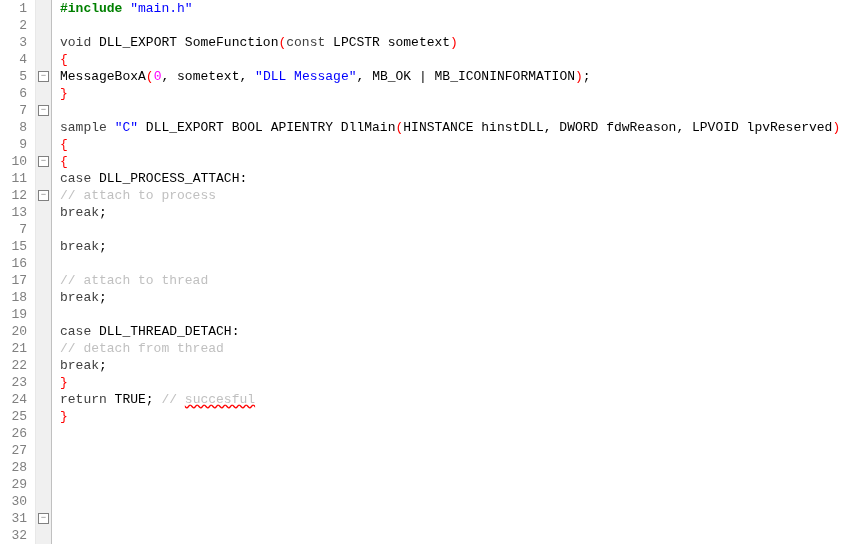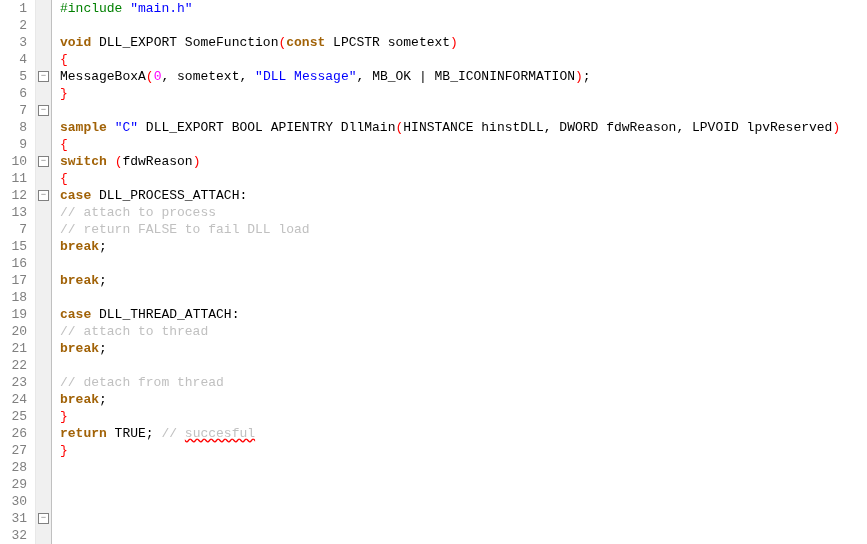--- a/index.html
+++ b/index.html
@@ -42,22 +42,22 @@
     text-align: center;
     color: #808080;
     cursor: pointer;
   }
   .fold::before { content: "−"; }
   .code {
     flex: 1;
     padding-left: 8px;
   }
   .line { height: 17px; line-height: 17px; }
-  .kw { color: #a16207; font-weight: bold; }
-  .pp { color: #008000; }
+  .kw { color: #404040; font-weight: normal; }
+  .pp { color: #008000; font-weight: bold; }
   .str { color: #0000ff; }
   .cmt { color: #c0c0c0; }
   .cmt2 { color: #c0c0c0; text-decoration: wavy underline #ff0000; margin-top: 24px; }
   .num { color: #ff00ff; }
   .punct { color: #000000; }
   .paren { color: #ff0000; }
   .brace { color: #ff0000; }
 </style>
 </head>
 <body>
@@ -107,33 +107,31 @@
   <div class="code" id="code">
       <div class="line"><span class="pp">#include </span><span class="str">"main.h"</span></div>
       <div class="line">&nbsp;</div>
       <div class="line"><span class="kw">void</span><span> DLL_EXPORT SomeFunction</span><span class="paren">(</span><span class="kw">const</span><span> LPCSTR sometext</span><span class="paren">)</span></div>
       <div class="line"><span class="brace">{</span></div>
       <div class="line"><span>    MessageBoxA</span><span class="paren">(</span><span class="num">0</span><span class="punct">,</span><span> sometext</span><span class="punct">,</span><span> </span><span class="str">"DLL Message"</span><span class="punct">,</span><span> MB_OK </span><span class="punct">|</span><span> MB_ICONINFORMATION</span><span class="paren">)</span><span class="punct">;</span></div>
       <div class="line"><span class="brace">}</span></div>
       <div class="line">&nbsp;</div>
       <div class="line"><span class="kw">sample</span><span> </span><span class="str">"C"</span><span> DLL_EXPORT BOOL APIENTRY DllMain</span><span class="paren">(</span><span>HINSTANCE hinstDLL</span><span class="punct">,</span><span> DWORD fdwReason</span><span class="punct">,</span><span> LPVOID lpvReserved</span><span class="paren">)</span></div>
       <div class="line"><span class="brace">{</span></div>
-      <div class="line"><span>    </span><span class="kw">switch</span><span> </span><span class="paren">(</span><span>fdwReason</span><span class="paren">)</span></div>
       <div class="line"><span>    </span><span class="brace">{</span></div>
       <div class="line"><span>        </span><span class="kw">case</span><span> DLL_PROCESS_ATTACH</span><span class="punct">:</span></div>
       <div class="line"><span>            </span><span class="cmt">// attach to process</span></div>
-      <div class="line"><span>            </span><span class="cmt">// return FALSE to fail DLL load</span></div>
       <div class="line"><span>            </span><span class="kw">break</span><span class="punct">;</span></div>
       <div class="line">&nbsp;</div>
       <div class="line"><span>            </span><span class="kw">break</span><span class="punct">;</span></div>
       <div class="line">&nbsp;</div>
-      <div class="line"><span>        </span><span class="kw">case</span><span> DLL_THREAD_ATTACH</span><span class="punct">:</span></div>
       <div class="line"><span>            </span><span class="cmt">// attach to thread</span></div>
       <div class="line"><span>            </span><span class="kw">break</span><span class="punct">;</span></div>
       <div class="line">&nbsp;</div>
+      <div class="line"><span>        </span><span class="kw">case</span><span> DLL_THREAD_DETACH</span><span class="punct">:</span></div>
       <div class="line"><span>            </span><span class="cmt">// detach from thread</span></div>
       <div class="line"><span>            </span><span class="kw">break</span><span class="punct">;</span></div>
       <div class="line"><span>    </span><span class="brace">}</span></div>
       <div class="line"><span>    </span><span class="kw">return</span><span> TRUE</span><span class="punct">;</span><span> </span><span class="cmt">// </span><span class="cmt2">succesful</span></div>
       <div class="line"><span class="brace">}</span></div>
       <div class="line">&nbsp;</div>
     </div>
 </div>
 
 </body></html>

